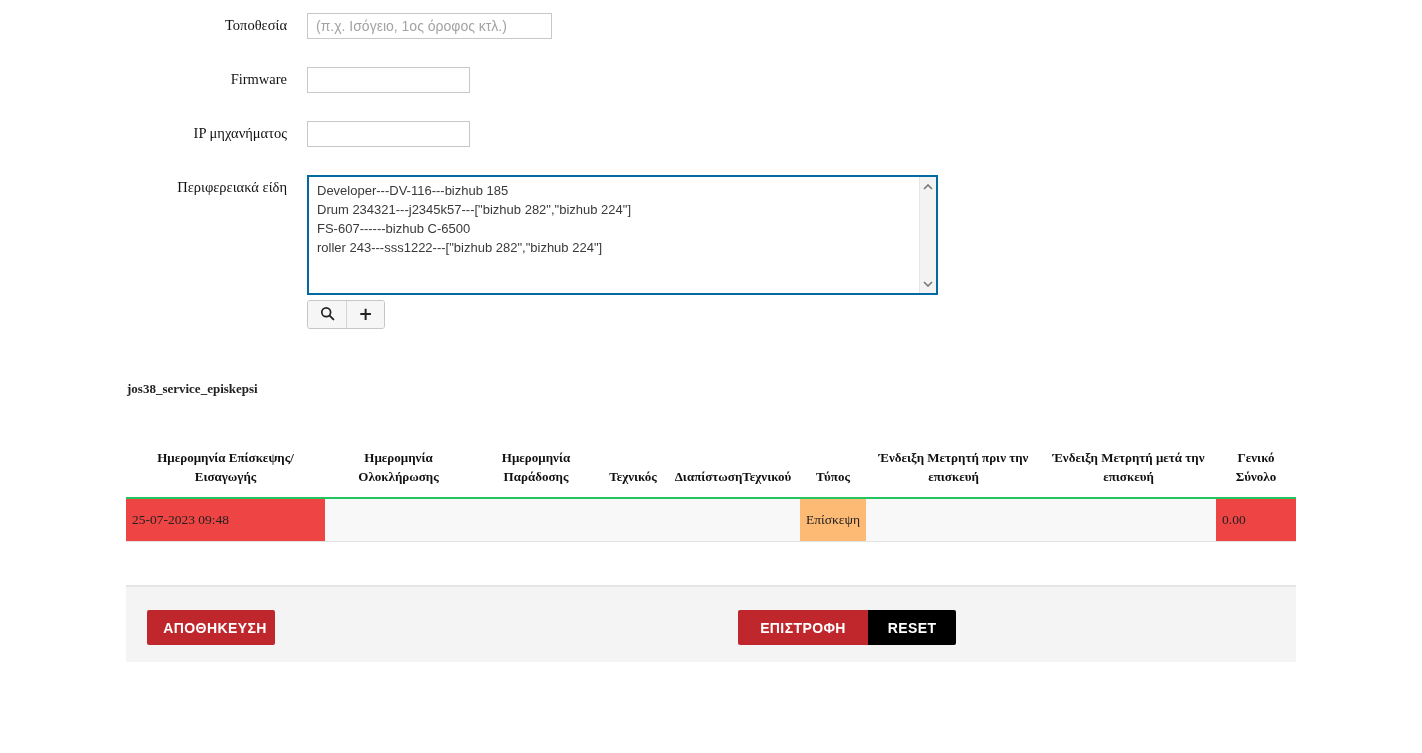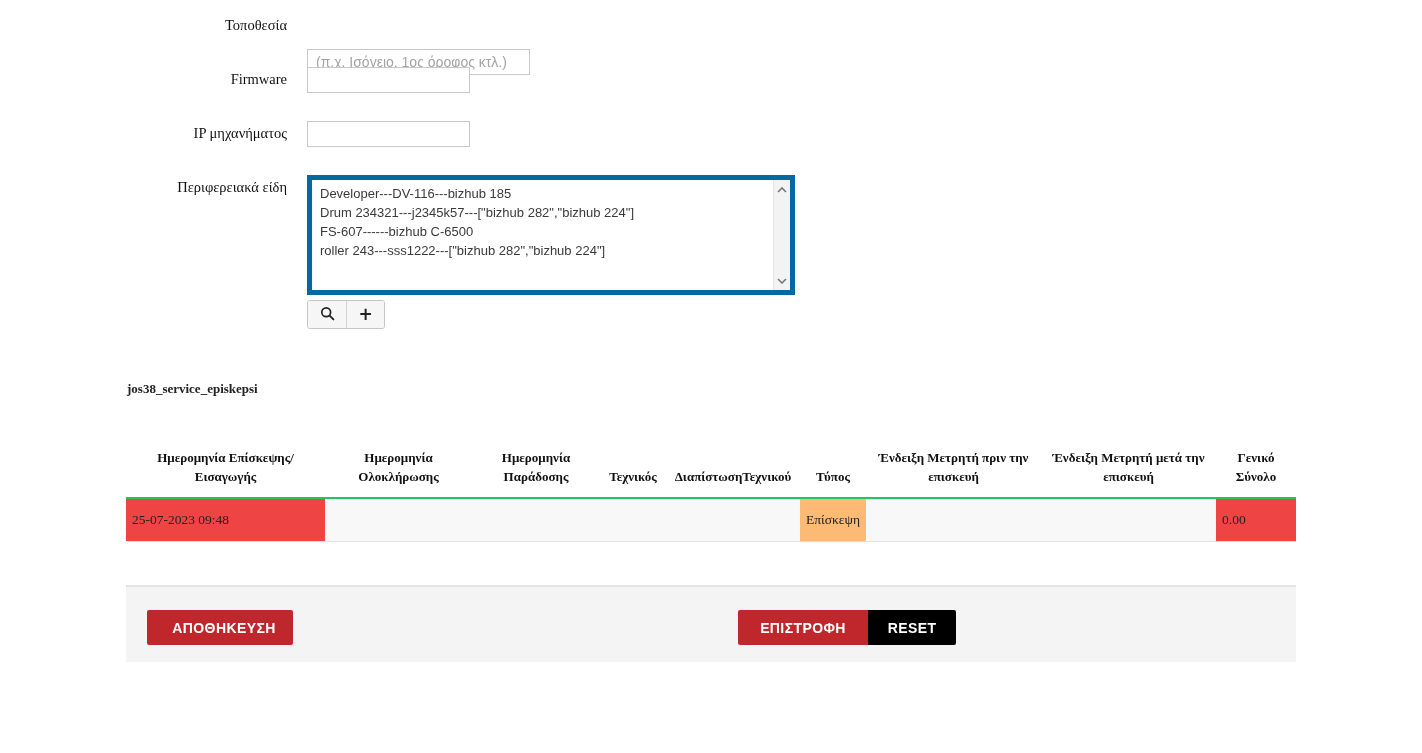--- a/index.html
+++ b/index.html
@@ -8,22 +8,22 @@
 
   
   .flabel{position:absolute;left:0;width:287px;text-align:right;
           font-size:14.5px;color:#111;font-family:"Liberation Serif",serif;}
   .ftext{position:absolute;height:26px;border:1px solid #c8c8c8;background:#fff;
          box-sizing:border-box;padding:0 8px;font-size:14px;color:#333;
          font-family:"Liberation Sans",sans-serif;outline:none;}
   .ftext::placeholder{color:#a3a3a3;opacity:1;}
 
   
-  .listbox{position:absolute;left:307px;top:175px;width:488px;height:120px;
-           border:5px solid #0369a1;background:#fff;box-sizing:border-box;overflow:hidden;}
+  .listbox{position:absolute;left:307px;top:175px;width:631px;height:120px;
+           border:2px solid #0369a1;background:#fff;box-sizing:border-box;overflow:hidden;}
   .listbox-inner{position:absolute;left:0;top:0;right:17px;bottom:0;padding:4px 0 0 8px;}
   .lb-option{font-family:"Liberation Sans",sans-serif;font-size:13px;line-height:19px;
              color:#3a3a3a;white-space:nowrap;cursor:default;}
   .lb-scrollbar{position:absolute;top:0;right:0;width:17px;height:100%;
                 background:#f3f3f3;border-left:1px solid #e6e6e6;box-sizing:border-box;}
   .lb-arrow{position:absolute;left:0;width:100%;height:17px;display:flex;
             align-items:center;justify-content:center;}
   .lb-arrow.up{top:1px;} .lb-arrow.down{bottom:1px;}
 
   
@@ -48,31 +48,31 @@
                    border-bottom:2px solid #22c55e;}
   .visits-table td{font-family:"Liberation Serif",serif;font-size:13.5px;color:#222;
                    padding:13px 6px;background:#f8f8f8;border-bottom:1px solid #e2e2e2;}
 
   
   .footer-panel{position:absolute;left:126px;top:585px;width:1170px;height:77px;
                 background:#f4f4f4;border-top:2px solid #e5e5e5;box-sizing:border-box;}
   .btn-red{position:absolute;top:23px;height:35px;border:none;cursor:pointer;
            background:#c0272d;color:#fff;font-family:"Liberation Sans",sans-serif;
            font-size:14px;font-weight:bold;letter-spacing:0.4px;border-radius:2px;}
-  .btn-save{left:21px;width:146px;padding-left:14px;}
+  .btn-save{left:21px;width:128px;padding-left:14px;}
   .btn-back{left:612px;width:130px;border-radius:2px 0 0 2px;}
   .btn-reset{left:742px;width:88px;border-radius:0 2px 2px 0;}
 </style>
 </head>
 <body>
 
 <div class="page">
 
   <label class="flabel" style="top:17px;">Τοποθεσία</label>
-  <input class="ftext" style="left: 307px; top: 13px; width: 223px; margin-top: 36px;" placeholder="(π.χ. Ισόγειο, 1ος όροφος κτλ.)">
+  <input class="ftext" style="left: 307px; top: 13px; width: 245px;" placeholder="(π.χ. Ισόγειο, 1ος όροφος κτλ.)">
 
   <label class="flabel" style="top:71px;">Firmware</label>
   <input class="ftext" style="left: 307px; top: 67px; width: 163px;">
 
   <label class="flabel" style="top:125px;">IP μηχανήματος</label>
   <input class="ftext" style="left: 307px; top: 121px; width: 163px;">
 
   <label class="flabel" style="top:179px;">Περιφερειακά είδη</label>
   <div class="listbox">
     <div class="listbox-inner">

